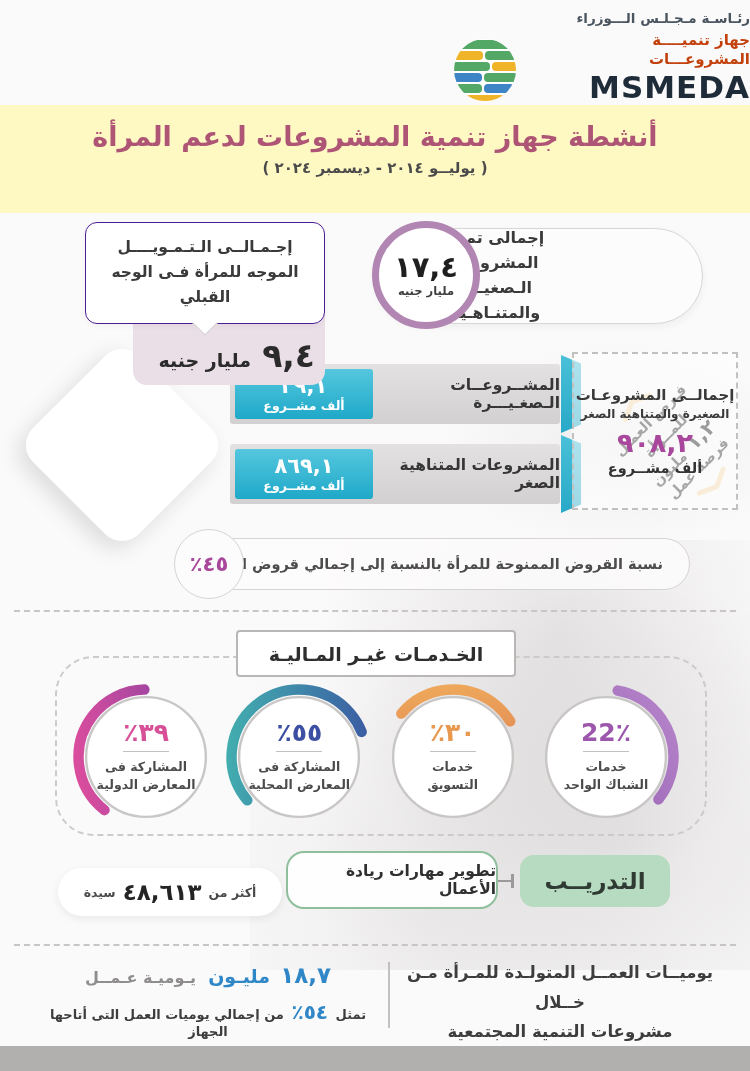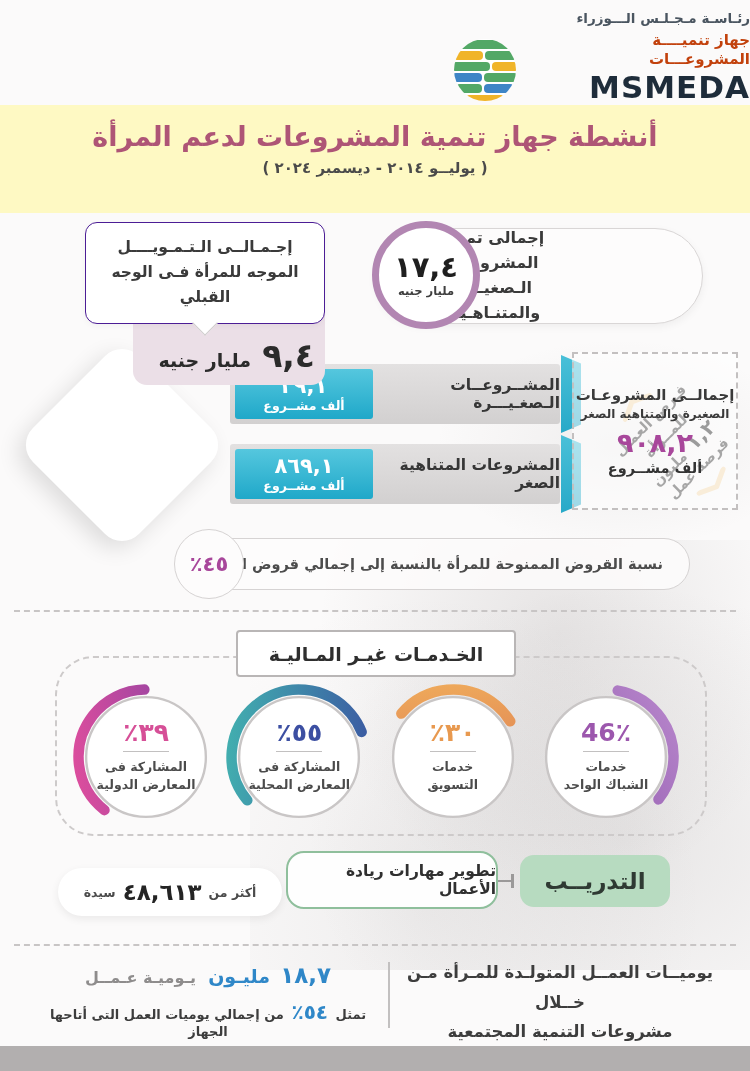--- a/index.html
+++ b/index.html
@@ -274,21 +274,21 @@
           <defs>
             <linearGradient id="g0" x1="0" y1="0" x2="1" y2="1">
               <stop offset="0" stop-color="#8a52a8"></stop>
               <stop offset="1" stop-color="#b887cc"></stop>
             </linearGradient>
           </defs>
           <circle cx="80" cy="80" r="63" fill="#ffffff" stroke="#c9c6c6" stroke-width="2.5"></circle>
           <circle cx="80" cy="80" r="71" fill="none" stroke="url(#g0)" stroke-width="11" stroke-linecap="round" stroke-dasharray="147.21503174721772 298.8911250625329" transform="rotate(-80 80 80)"></circle>
         </svg>
       <div class="txt">
-        <div class="pct" style="color: rgb(156, 87, 173);">46٪</div>
+        <div class="pct" style="color: rgb(156, 87, 173);">22٪</div>
         <div class="pct-divider"></div>
         <div class="cl">خدمات</div>
         <div class="cl">الشباك الواحد</div>
       </div>
     </div>
     <div class="stat-circle">
       <svg viewBox="0 0 160 160">
           <defs>
             <linearGradient id="g1" x1="0" y1="0" x2="1" y2="1">
               <stop offset="0" stop-color="#d05f4e"></stop>

